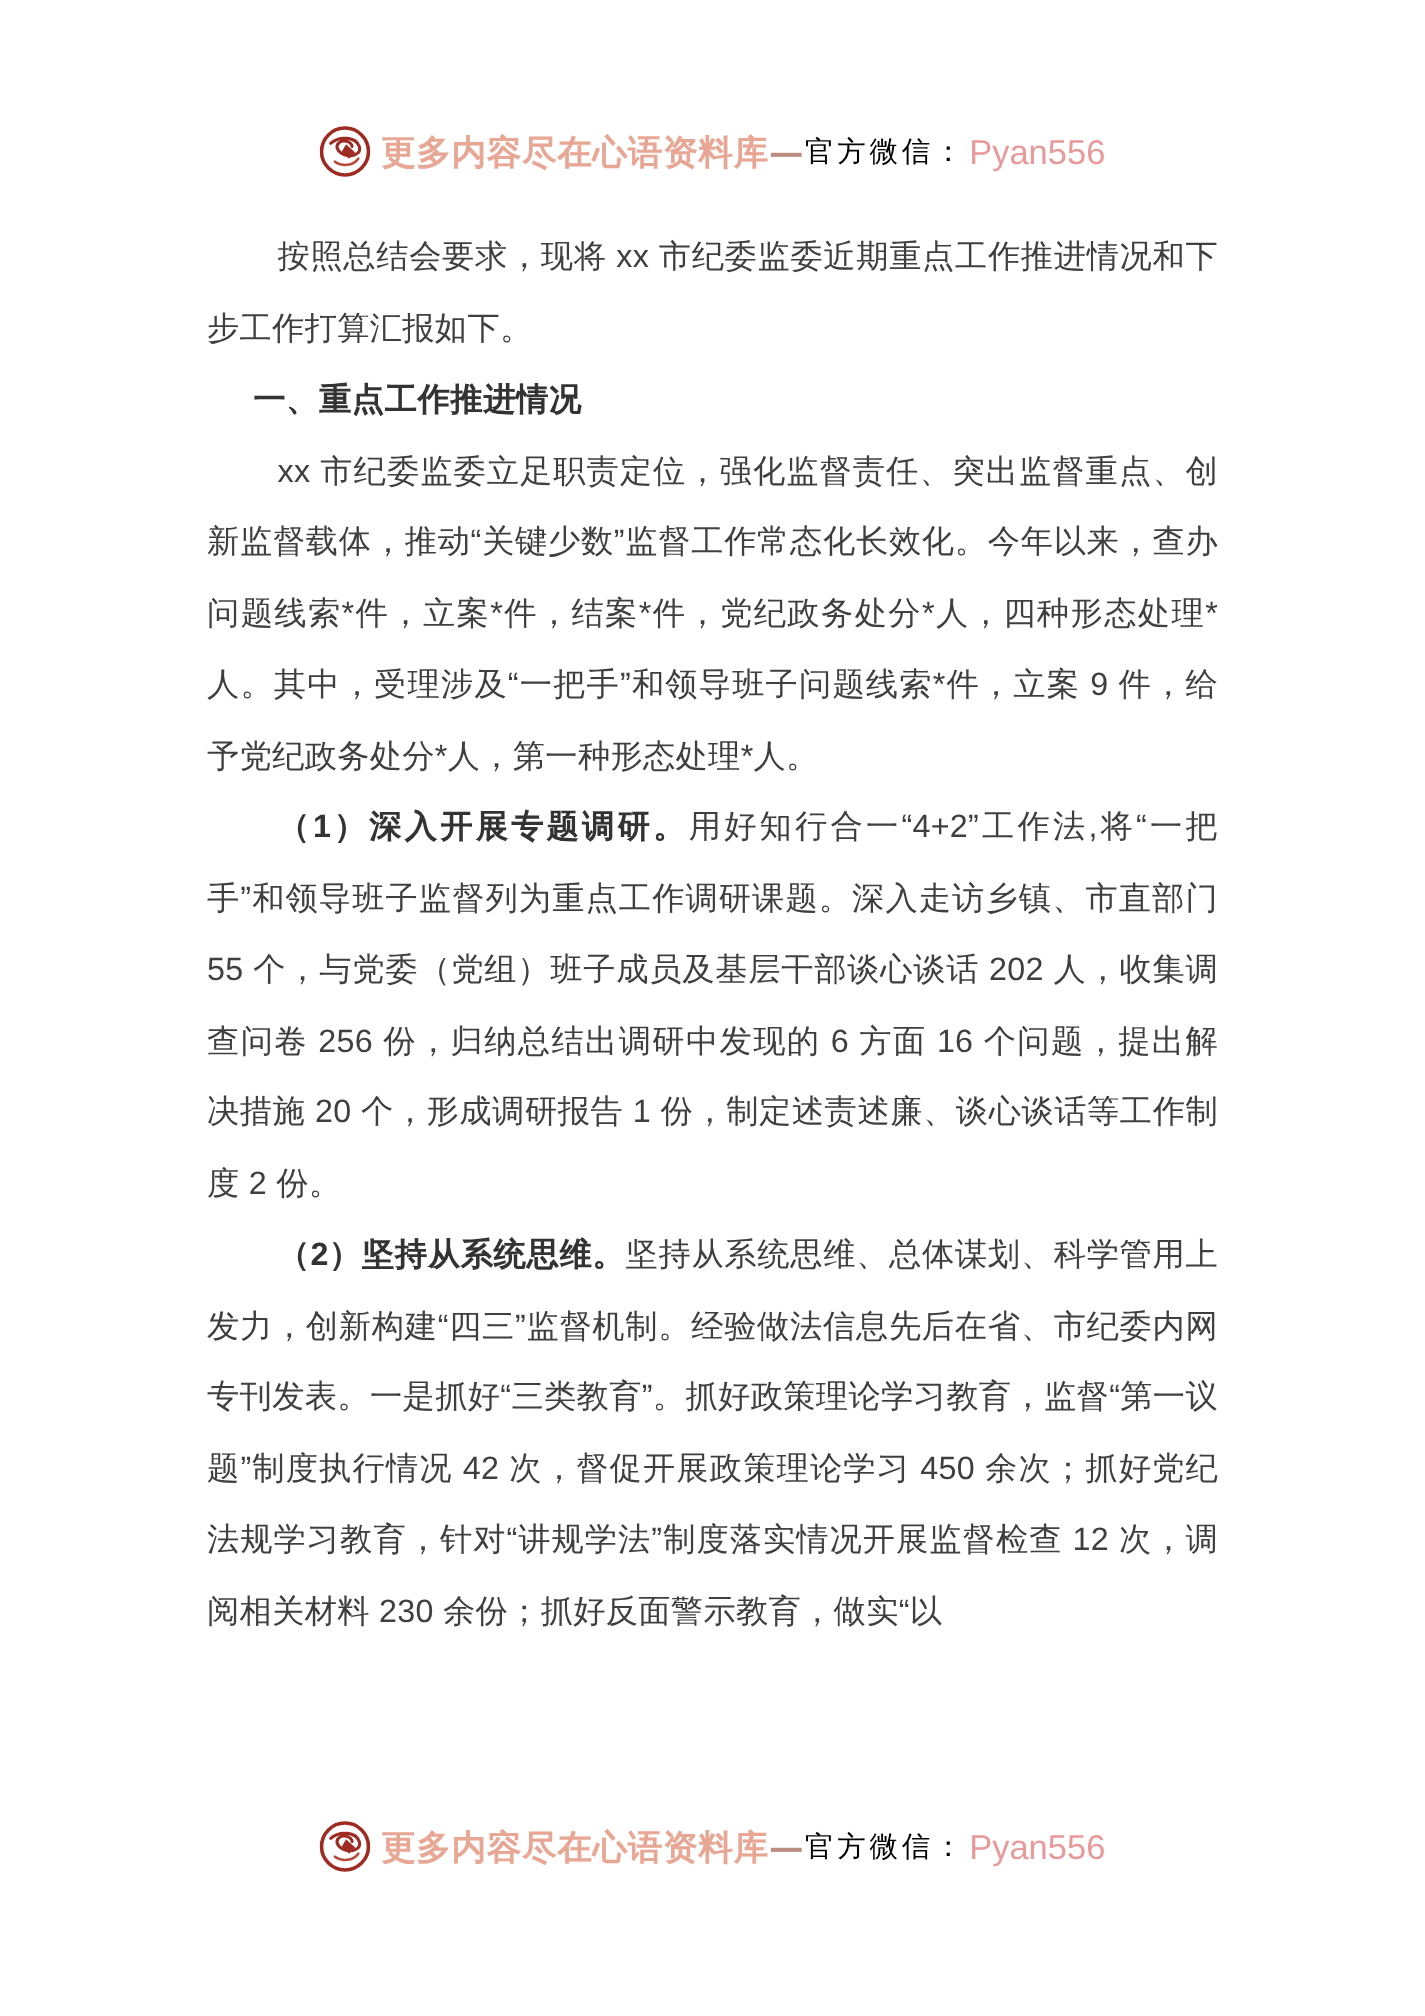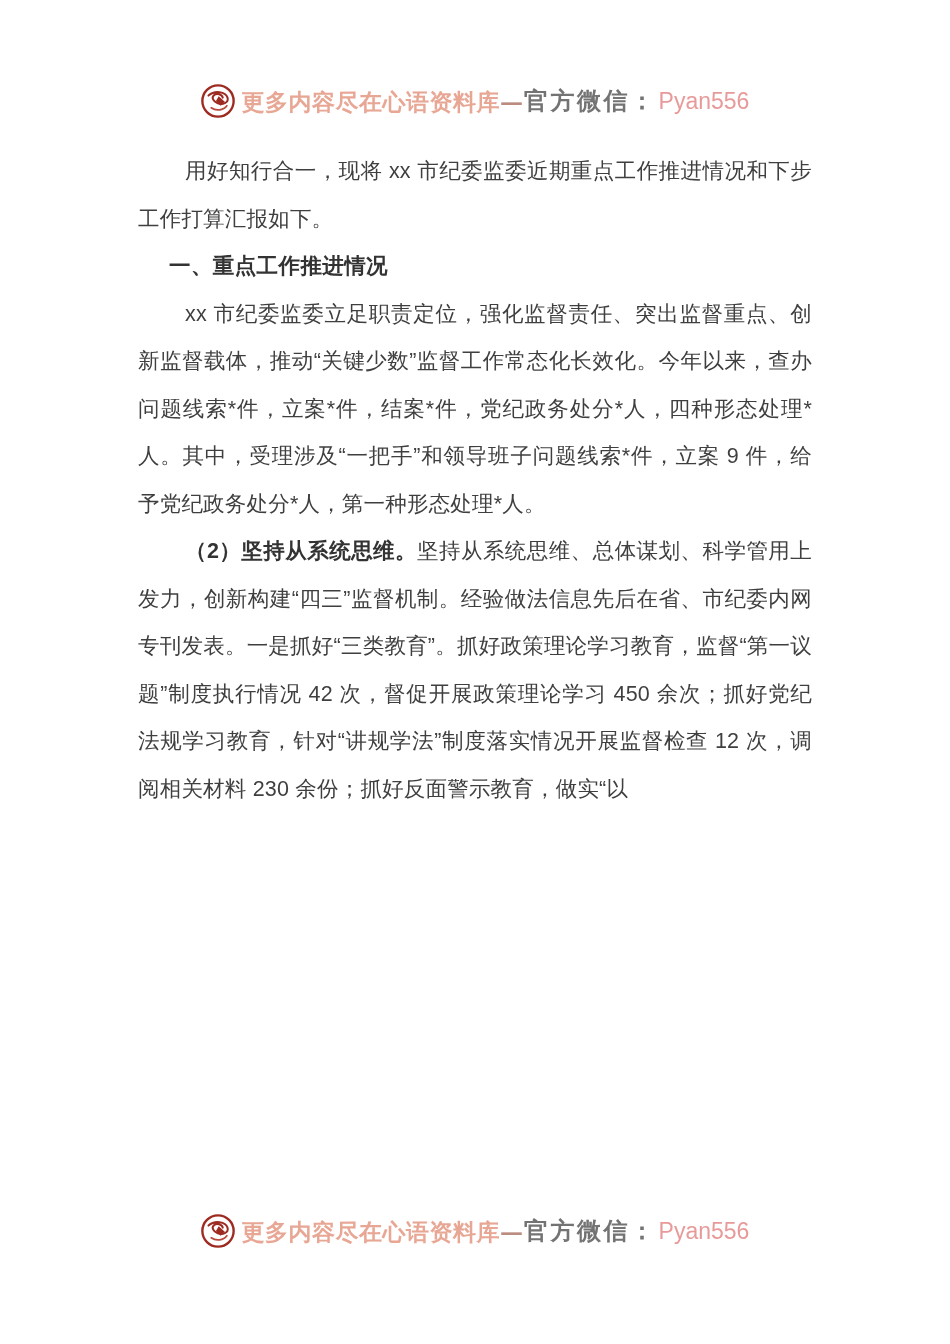--- a/index.html
+++ b/index.html
@@ -56,24 +56,24 @@
   .wm-dash {
     font-family: "DejaVu Serif", "Liberation Serif", serif;
     font-weight: 700;
     font-size: 23px;
     color: #bb8d80;
     line-height: 1;
     white-space: nowrap;
   }
   .wm-text-sub {
     font-family: "DejaVu Serif", "Liberation Serif", serif;
-    font-weight: 700;
-    font-size: 24px;
+    font-weight: 400;
+    font-size: 19px;
     letter-spacing: 2.5px;
-    color: #737373;
+    color: #000000;
     white-space: nowrap;
     line-height: 1;
     margin-left: 1px;
   }
   .wm-handle {
     font-family: "Liberation Sans", "DejaVu Sans", sans-serif;
     font-weight: 400;
     font-size: 23px;
     color: #e89a9a;
     white-space: nowrap;
@@ -136,26 +136,27 @@
       <path d="M52 36 L70 52 L58 64 L44 50 Z" fill="#9e2b22"></path>
     </svg>
     <span class="wm-text-main">更多内容尽在心语资料库</span>
     <span class="wm-dash">—</span>
     <span class="wm-text-sub">官方微信：</span>
     <span class="wm-handle">Pyan556</span>
   </div>
 
   <div class="doc-body">
 
-    <p class="para indent">用好知行合一，现将 xx 市纪委监委近期重点工作推进情况和下步工作打算汇报如下。</p>
+    <p class="para indent">按照总结会要求，现将 xx 市纪委监委近期重点工作推进情况和下步工作打算汇报如下。</p>
 
     <p class="heading">一、重点工作推进情况</p>
 
     <p class="para indent">xx 市纪委监委立足职责定位，强化监督责任、突出监督重点、创新监督载体，推动“关键少数”监督工作常态化长效化。今年以来，查办问题线索*件，立案*件，结案*件，党纪政务处分*人，四种形态处理*人。其中，受理涉及“一把手”和领导班子问题线索*件，立案 9 件，给予党纪政务处分*人，第一种形态处理*人。</p>
 
+    <p class="para indent"><span class="num">（1）</span><span class="lead">深入开展专题调研。</span><span>用好知行合一“4+2”工作法,将“一把手”和领导班子监督列为重点工作调研课题。深入走访乡镇、市直部门 55 个，与党委（党组）班子成员及基层干部谈心谈话 202 人，收集调查问卷 256 份，归纳总结出调研中发现的 6 方面 16 个问题，提出解决措施 20 个，形成调研报告 1 份，制定述责述廉、谈心谈话等工作制度 2 份。</span></p>
 
     <p class="para indent"><span class="num">（2）</span><span class="lead">坚持从系统思维。</span><span>坚持从系统思维、总体谋划、科学管用上发力，创新构建“四三”监督机制。经验做法信息先后在省、市纪委内网专刊发表。一是抓好“三类教育”。抓好政策理论学习教育，监督“第一议题”制度执行情况 42 次，督促开展政策理论学习 450 余次；抓好党纪法规学习教育，针对“讲规学法”制度落实情况开展监督检查 12 次，调阅相关材料 230 余份；抓好反面警示教育，做实“以</span></p>
 
   </div>
 
   <div class="watermark footer">
     <svg class="wm-logo" viewBox="0 0 100 100" aria-hidden="true">
       <circle cx="50" cy="50" r="46" fill="none" stroke="#9e2b22" stroke-width="7"></circle>
       <path d="M22 34 C40 18, 72 22, 78 40 C83 56, 62 62, 48 56 C36 51, 30 40, 38 33 C46 26, 62 30, 64 40" fill="none" stroke="#9e2b22" stroke-width="6" stroke-linecap="round"></path>
       <path d="M30 70 C44 80, 66 78, 76 64" fill="none" stroke="#b6483c" stroke-width="5" stroke-linecap="round"></path>

